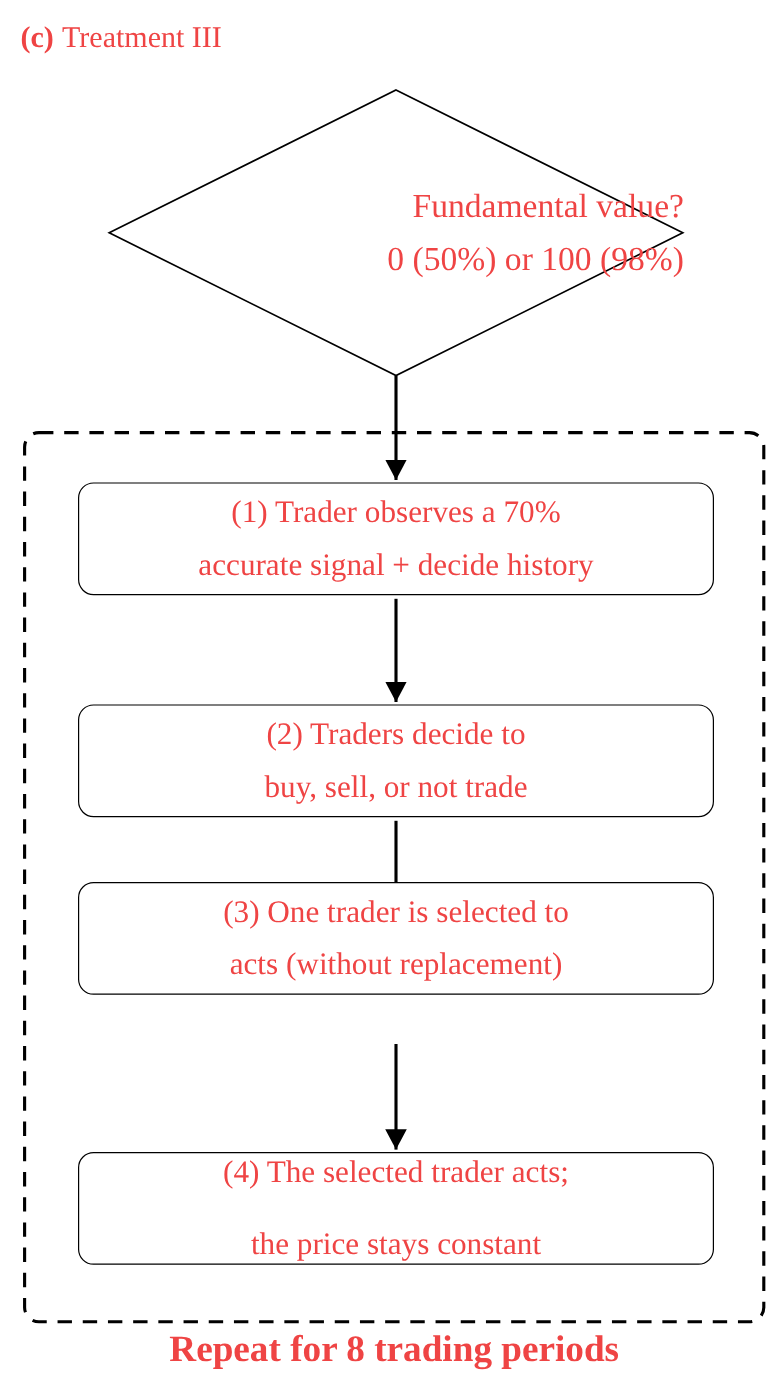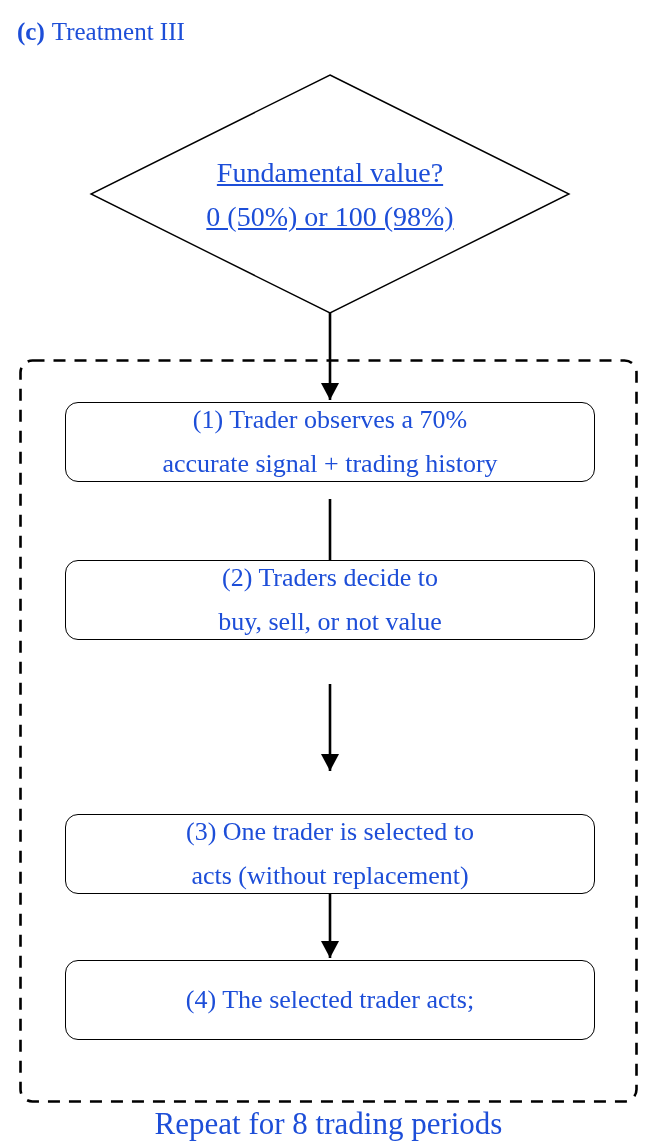--- a/index.html
+++ b/index.html
@@ -6,21 +6,21 @@
     margin: 0;
     padding: 0;
     background: #ffffff;
   }
   .canvas {
     position: relative;
     width: 651px;
     height: 1146px;
     background: #ffffff;
     font-family: "Liberation Serif", "DejaVu Serif", serif;
-    color: #1d4ed8;
+    color: #ef4444;
     overflow: hidden;
   }
   .shape-layer {
     position: absolute;
     left: 0;
     top: 0;
     width: 651px;
     height: 1146px;
   }
   .caption {
@@ -34,53 +34,52 @@
     font-weight: bold;
   }
   .caption .txt {
     margin-left: 7px;
   }
   .diamond-label {
     position: absolute;
     left: 90px;
     top: 151px;
     width: 480px;
-    text-align: center;
+    text-align: right;
     font-size: 28px;
     line-height: 44px;
-    text-decoration: underline;
   }
   .step-box {
     position: absolute;
     left: 65px;
     width: 530px;
-    height: 80px;
+    height: 94px;
     box-sizing: border-box;
     border: 1.5px solid #000000;
     border-radius: 13px;
     background: #ffffff;
     display: flex;
     flex-direction: column;
     justify-content: center;
     align-items: center;
     text-align: center;
     font-size: 26px;
     line-height: 44px;
   }
   .step-1 { top: 402px; }
-  .step-2 { top: 560px; }
-  .step-3 { top: 814px; }
+  .step-2 { top: 587px; }
+  .step-3 { top: 735px; }
   .step-4 { top: 960px; gap: 16px; }
   .repeat-label {
     position: absolute;
     left: 20px;
     top: 1106px;
     width: 617px;
     text-align: center;
-    font-weight: normal;
+    font-weight: bold;
     font-size: 31px;
     line-height: 36px;
   }
 </style>
 </head>
 <body>
 
 <div class="canvas">
 
   <svg class="shape-layer" viewBox="0 0 651 1146" xmlns="http://www.w3.org/2000/svg">
@@ -104,32 +103,33 @@
     <span class="idx">(c)</span><span class="txt">Treatment III</span>
   </div>
 
   <div class="diamond-label">
     <div>Fundamental value?</div>
     <div>0 (50%) or 100 (98%)</div>
   </div>
 
   <div class="step-box step-1">
     <div>(1) Trader observes a 70%</div>
-    <div>accurate signal + trading history</div>
+    <div>accurate signal + decide history</div>
   </div>
 
   <div class="step-box step-2">
     <div>(2) Traders decide to</div>
-    <div>buy, sell, or not value</div>
+    <div>buy, sell, or not trade</div>
   </div>
 
   <div class="step-box step-3">
     <div>(3) One trader is selected to</div>
     <div>acts (without replacement)</div>
   </div>
 
   <div class="step-box step-4">
     <div>(4) The selected trader acts;</div>
+    <div>the price stays constant</div>
   </div>
 
   <div class="repeat-label">Repeat for 8 trading periods</div>
 
 </div>
 
 </body></html>

